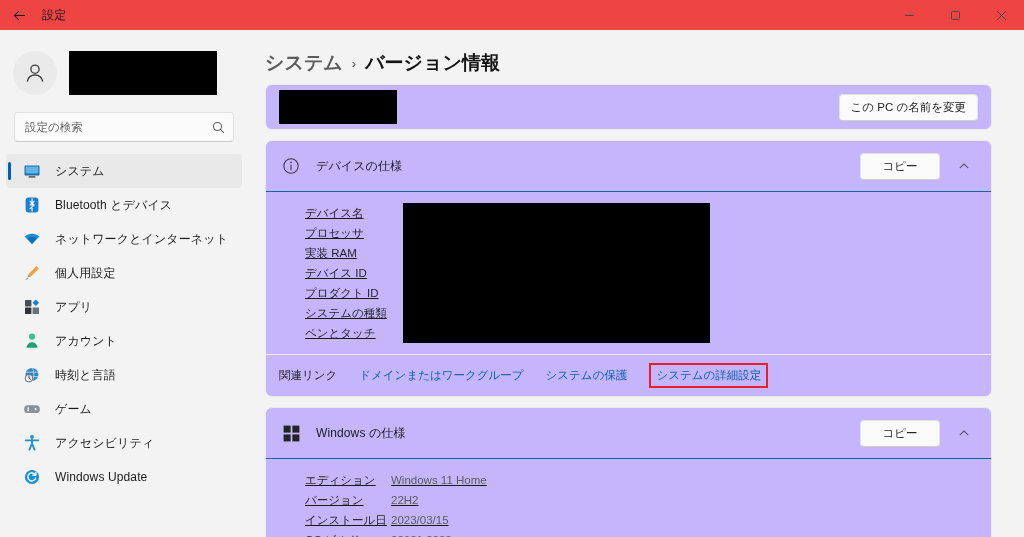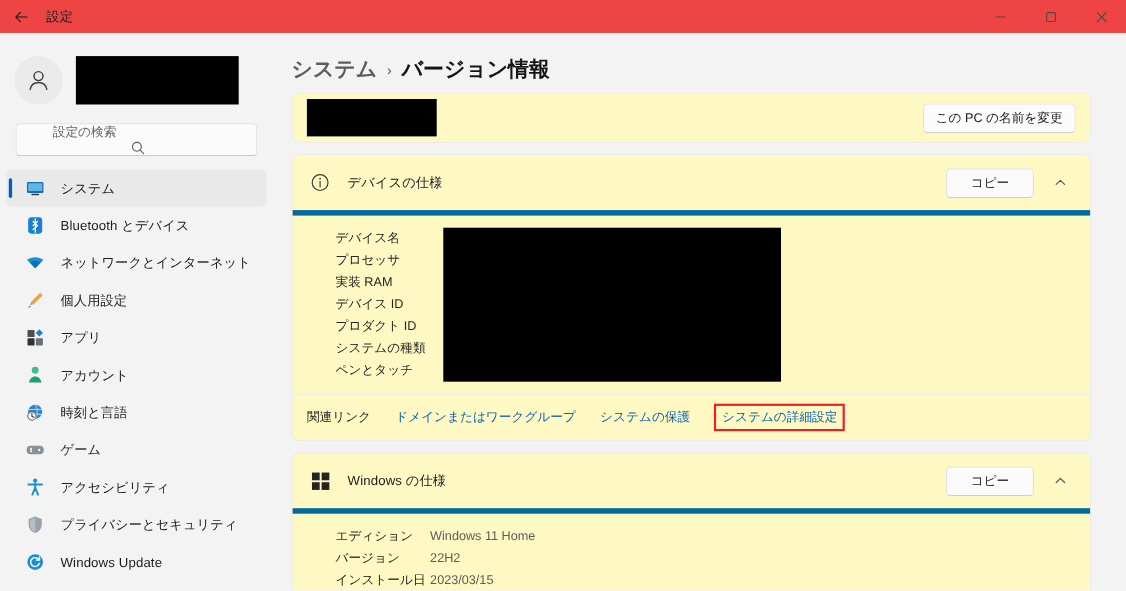--- a/index.html
+++ b/index.html
@@ -100,21 +100,20 @@
   .search-wrap {
     margin: 12px 14px 0 14px;
     height: 30px;
     background: #fbfbfb;
     border: 1px solid #e1e1e1;
     border-bottom-color: #c9c9c9;
     border-radius: 4px;
     display: flex;
     align-items: center;
     padding: 0 8px 0 10px;
-    flex-direction: column;
   }
   .search-input {
     flex: 1;
     border: none;
     outline: none;
     background: transparent;
     font-family: inherit;
     font-size: 11.5px;
     color: #1b1b1b;
     min-width: 0;
@@ -197,21 +196,21 @@
   .scroller {
     position: absolute;
     top: 54px; left: 0;
     width: 776px;
     height: 453px;
     padding: 0 32px 0 17px;
     overflow: hidden;
   }
 
   .card {
-    background: #fef9c3;
+    background: #c4b5fd;
     border: 1px solid #ebebeb;
     border-radius: 7px;
     margin-bottom: 10px;
   }
 
   
   .card-name {
     height: 46px;
     display: flex;
     align-items: center;
@@ -268,22 +267,23 @@
     display: flex;
     align-items: center;
     justify-content: center;
     margin-left: 10px;
     flex: none;
     border-radius: 4px;
     color: #5d5d5d;
   }
 
   .exp-body {
-    border-top: 5px solid #0369a1;
+    border-top: 1px solid #0369a1;
     padding: 11px 13px 11px 13px;
+    text-decoration: underline;
   }
 
   .spec-grid {
     display: flex;
     position: relative;
   }
   .spec-labels {
     width: 80px;
     padding-left: 26px;
     flex: none;
@@ -499,29 +499,20 @@
       <div class="navitem">
         <span class="nav-ico">
           <svg width="18" height="18" viewBox="0 0 18 18" aria-hidden="true">
             <circle cx="9" cy="2.9" r="1.9" fill="#1b8fd4"></circle>
             <path d="M9 5.4v4.2M2.8 6.4h12.4M9 9.6l-2.6 6M9 9.6l2.6 6" stroke="#1b8fd4" stroke-width="1.8" stroke-linecap="round" fill="none"></path>
           </svg>
         </span>
         <span class="nav-label">アクセシビリティ</span>
       </div>
 
-      <div class="navitem">
-        <span class="nav-ico">
-          <svg width="18" height="18" viewBox="0 0 18 18" aria-hidden="true">
-            <path d="M9 1.5l6 2.3v5c0 4-2.6 6.7-6 7.7-3.4-1-6-3.7-6-7.7v-5l6-2.3z" fill="#9aa1aa"></path>
-            <path d="M9 2.9v12.8c-2.7-.9-4.8-3.1-4.8-6.6V4.7L9 2.9z" fill="#b8bec6"></path>
-          </svg>
-        </span>
-        <span class="nav-label">プライバシーとセキュリティ</span>
-      </div>
 
       <div class="navitem">
         <span class="nav-ico">
           <svg width="18" height="18" viewBox="0 0 18 18" aria-hidden="true">
             <circle cx="9" cy="9" r="7.1" fill="#1b8fd4"></circle>
             <path d="M12.3 6.9a4 4 0 1 0 .35 3.3" stroke="#fff" stroke-width="1.35" fill="none" stroke-linecap="round"></path>
             <path d="M12.9 4.3v2.9h-2.9" stroke="#fff" stroke-width="1.35" fill="none" stroke-linecap="round" stroke-linejoin="round"></path>
           </svg>
         </span>
         <span class="nav-label">Windows Update</span>

